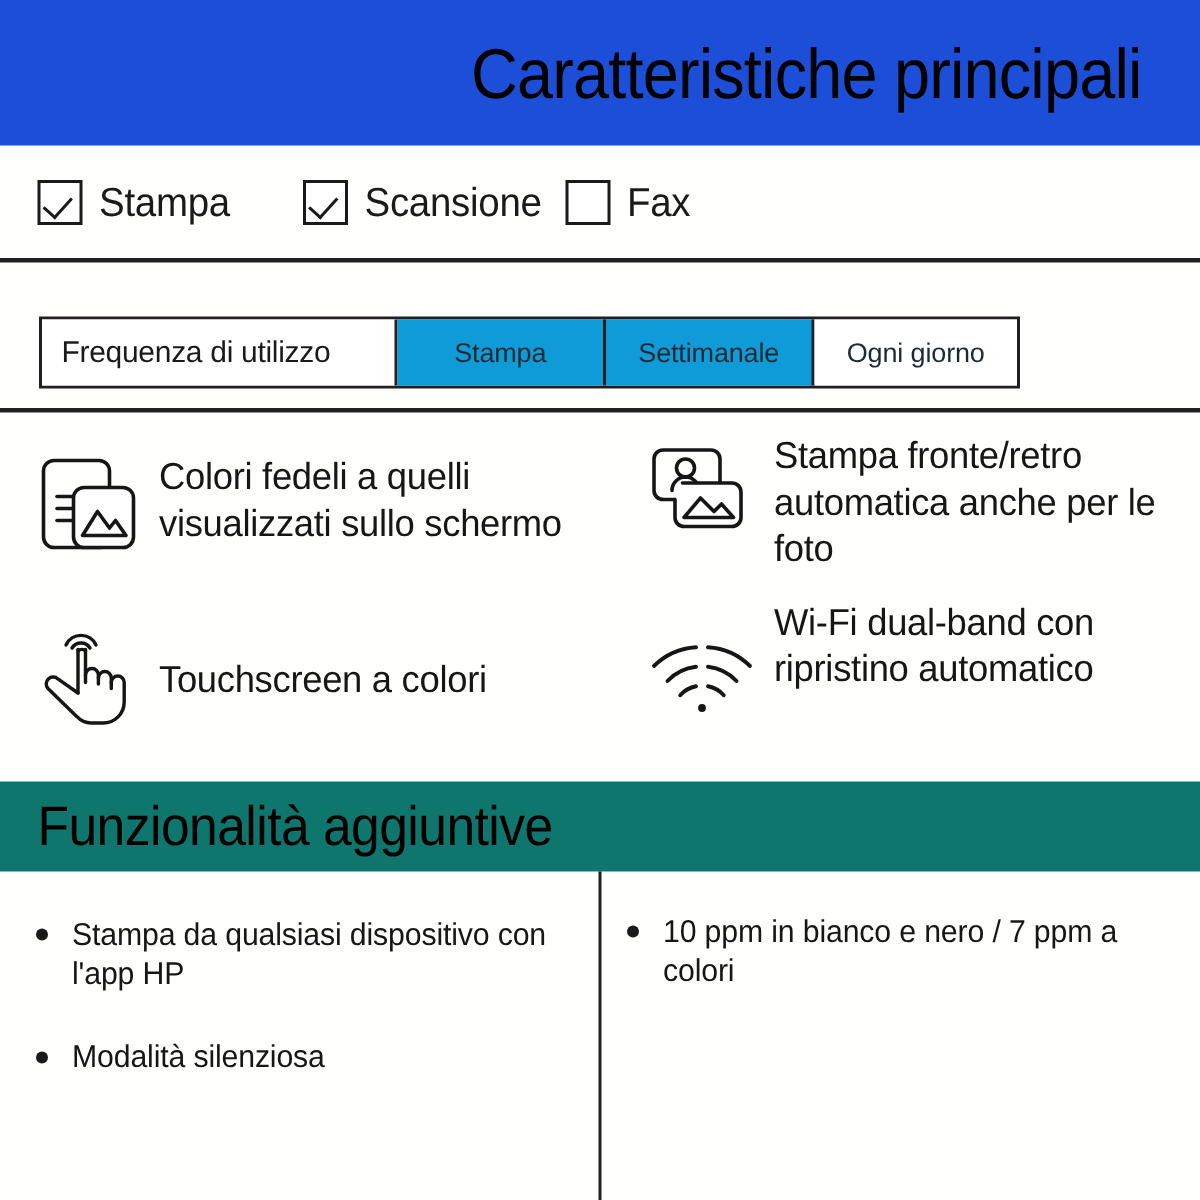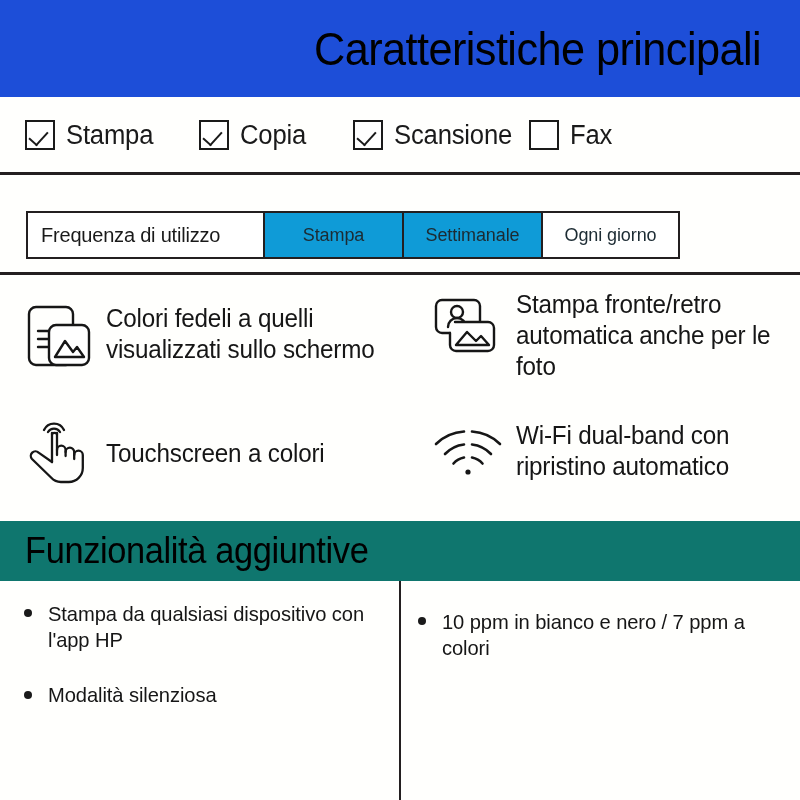--- a/index.html
+++ b/index.html
@@ -151,21 +151,21 @@
     font-size: 25px;
     line-height: 31px;
     letter-spacing: -0.2px;
     color: #161616;
     transform: scaleX(0.97);
     transform-origin: left top;
   }
   .f-tl { left: 10px; top: 28px; width: 390px; }
   .f-tr { left: 420px; top: 14px; width: 380px; }
   .f-bl { left: 10px; top: 128px; width: 390px; }
-  .f-br { left: 420px; top: 125px; width: 380px; align-items: flex-end; }
+  .f-br { left: 420px; top: 125px; width: 380px; }
   .f-bl .feat-text { padding-top: 35px; }
   .f-br .feat-icon { padding-top: 22px; }
 
   
   .banner-sub {
     position: absolute;
     left: 0; top: 521px;
     width: 800px; height: 60px;
     background: #0f766e;
     display: flex;
@@ -213,44 +213,40 @@
     font-size: 21px;
     line-height: 26px;
     letter-spacing: -0.1px;
     color: #161616;
     transform: scaleX(0.96);
     transform-origin: left top;
   }
   .bcol.left .bullet:first-child .dot { margin-top: 8px; }
   .bcol.left .bullet:nth-child(2) { margin-top: 29px; }
   .bcol.left .bullet:nth-child(2) .dot { margin-top: 9px; }
-  .bcol.left .bullet:first-child { margin-top: 20px; }
+  .bcol.left .bullet:first-child { margin-top: 30px; }
   .bcol.right .bullet:first-child { margin-top: 28px; }
   .bcol.right .bullet:first-child .dot { margin-top: 8px; }
 </style>
 </head>
 <body>
 
 <div class="sheet">
 
   <div class="banner-main">
     <div class="banner-main-title">Caratteristiche principali</div>
   </div>
 
   <div class="checkbox-row">
 
     <div class="check-item" style="margin-left:25px;">
       <span class="check-box checked"></span>
       <span class="check-label">Stampa</span>
     </div>
 
-    <div class="check-item" style="margin-left:41px;">
-      <span class="check-box checked"></span>
-      <span class="check-label">Copia</span>
-    </div>
 
     <div class="check-item" style="margin-left:44px;">
       <span class="check-box checked"></span>
       <span class="check-label">Scansione</span>
     </div>
 
     <div class="check-item" style="margin-left:10px;">
       <span class="check-box"></span>
       <span class="check-label">Fax</span>
     </div>

